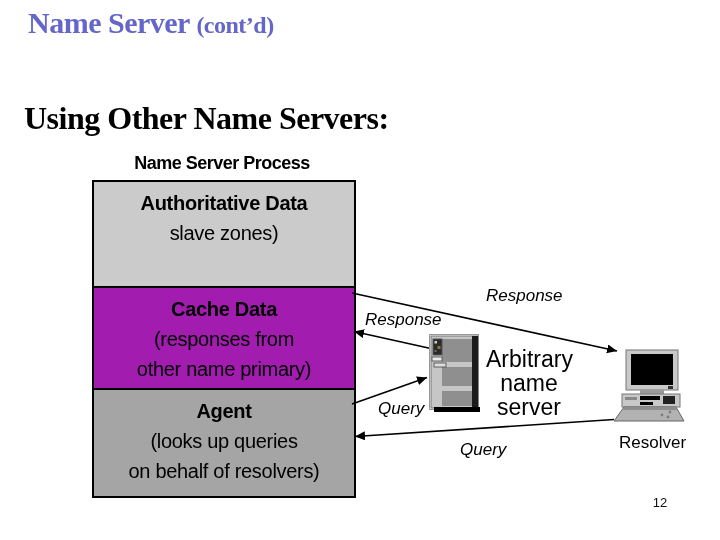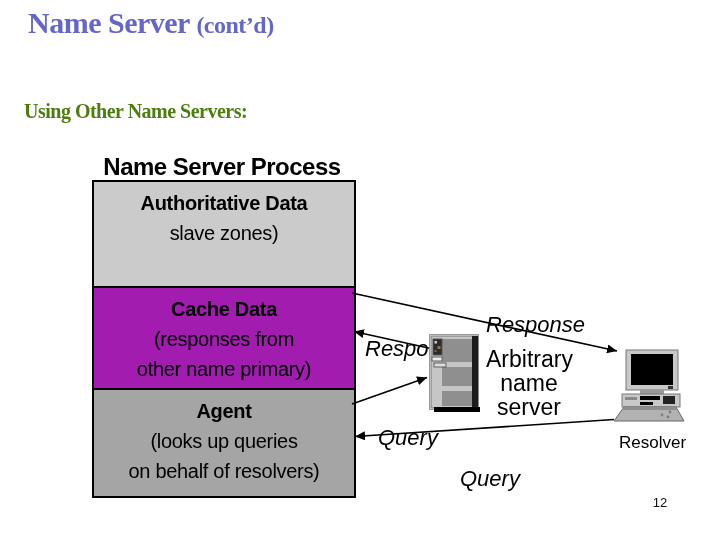--- a/index.html
+++ b/index.html
@@ -3,36 +3,36 @@
 <meta charset="utf-8">
 <style>
   html,body{margin:0;padding:0;}
   body{width:720px;height:540px;background:#fff;font-family:"Liberation Sans",sans-serif;overflow:hidden;}
   .slide{position:relative;width:664px;height:540px;background:#ffffff;}
 
   .slide-title{position:absolute;left:28px;top:5px;font-family:"Liberation Serif",serif;
     font-weight:bold;color:#6467c9;font-size:30px;line-height:1.2;letter-spacing:-0.5px;white-space:nowrap;}
   .slide-title .suffix{font-size:24px;}
   .slide-subtitle{position:absolute;left:24px;top:100px;font-family:"Liberation Serif",serif;
-    font-weight:bold;color:#4d7c0f;font-size:20px;letter-spacing:-0.5px;white-space:nowrap;}
+    font-weight:bold;color:#000000;font-size:32px;letter-spacing:-0.5px;white-space:nowrap;}
 
   .proc-heading{position:absolute;left:90px;top:153px;width:264px;text-align:center;
-    font-weight:bold;font-size:24px;color:#000;letter-spacing:-0.5px;white-space:nowrap;}
+    font-weight:bold;font-size:18px;color:#000;letter-spacing:-0.5px;white-space:nowrap;}
 
   .nsbox{position:absolute;left:92px;top:180px;width:260px;border:2px solid #000;box-sizing:content-box;}
   .nsbox .section{width:100%;text-align:center;padding-top:6px;box-sizing:border-box;
     font-size:20px;line-height:30px;color:#000;letter-spacing:-0.3px;}
   .nsbox .section .sec-title{font-weight:bold;}
   .sec-0{height:104px;}
   .sec-1{height:102px;border-top:2px solid #000;}
   .sec-2{height:108px;border-top:2px solid #000;}
 
   .arrow-layer{position:absolute;left:0;top:0;width:720px;height:540px;pointer-events:none;}
 
-  .flow-label{position:absolute;font-style:italic;font-size:22px;color:#000;white-space:nowrap;margin-top:26px;}
+  .flow-label{position:absolute;font-style:italic;font-size:17px;color:#000;white-space:nowrap;}
   .lbl-response-long{left:486px;top:286px;}
   .lbl-response-short{left:365px;top:310px;}
   .lbl-query-short{left:378px;top:399px;}
   .lbl-query-long{left:460px;top:440px;}
 
   .lbl-arbitrary{position:absolute;left:486px;top:347px;width:86px;text-align:center;
     font-size:23px;line-height:24px;color:#000;}
   .lbl-resolver{position:absolute;left:619px;top:433px;font-size:17px;color:#000;white-space:nowrap;}
 
   .icon-abs{position:absolute;}

